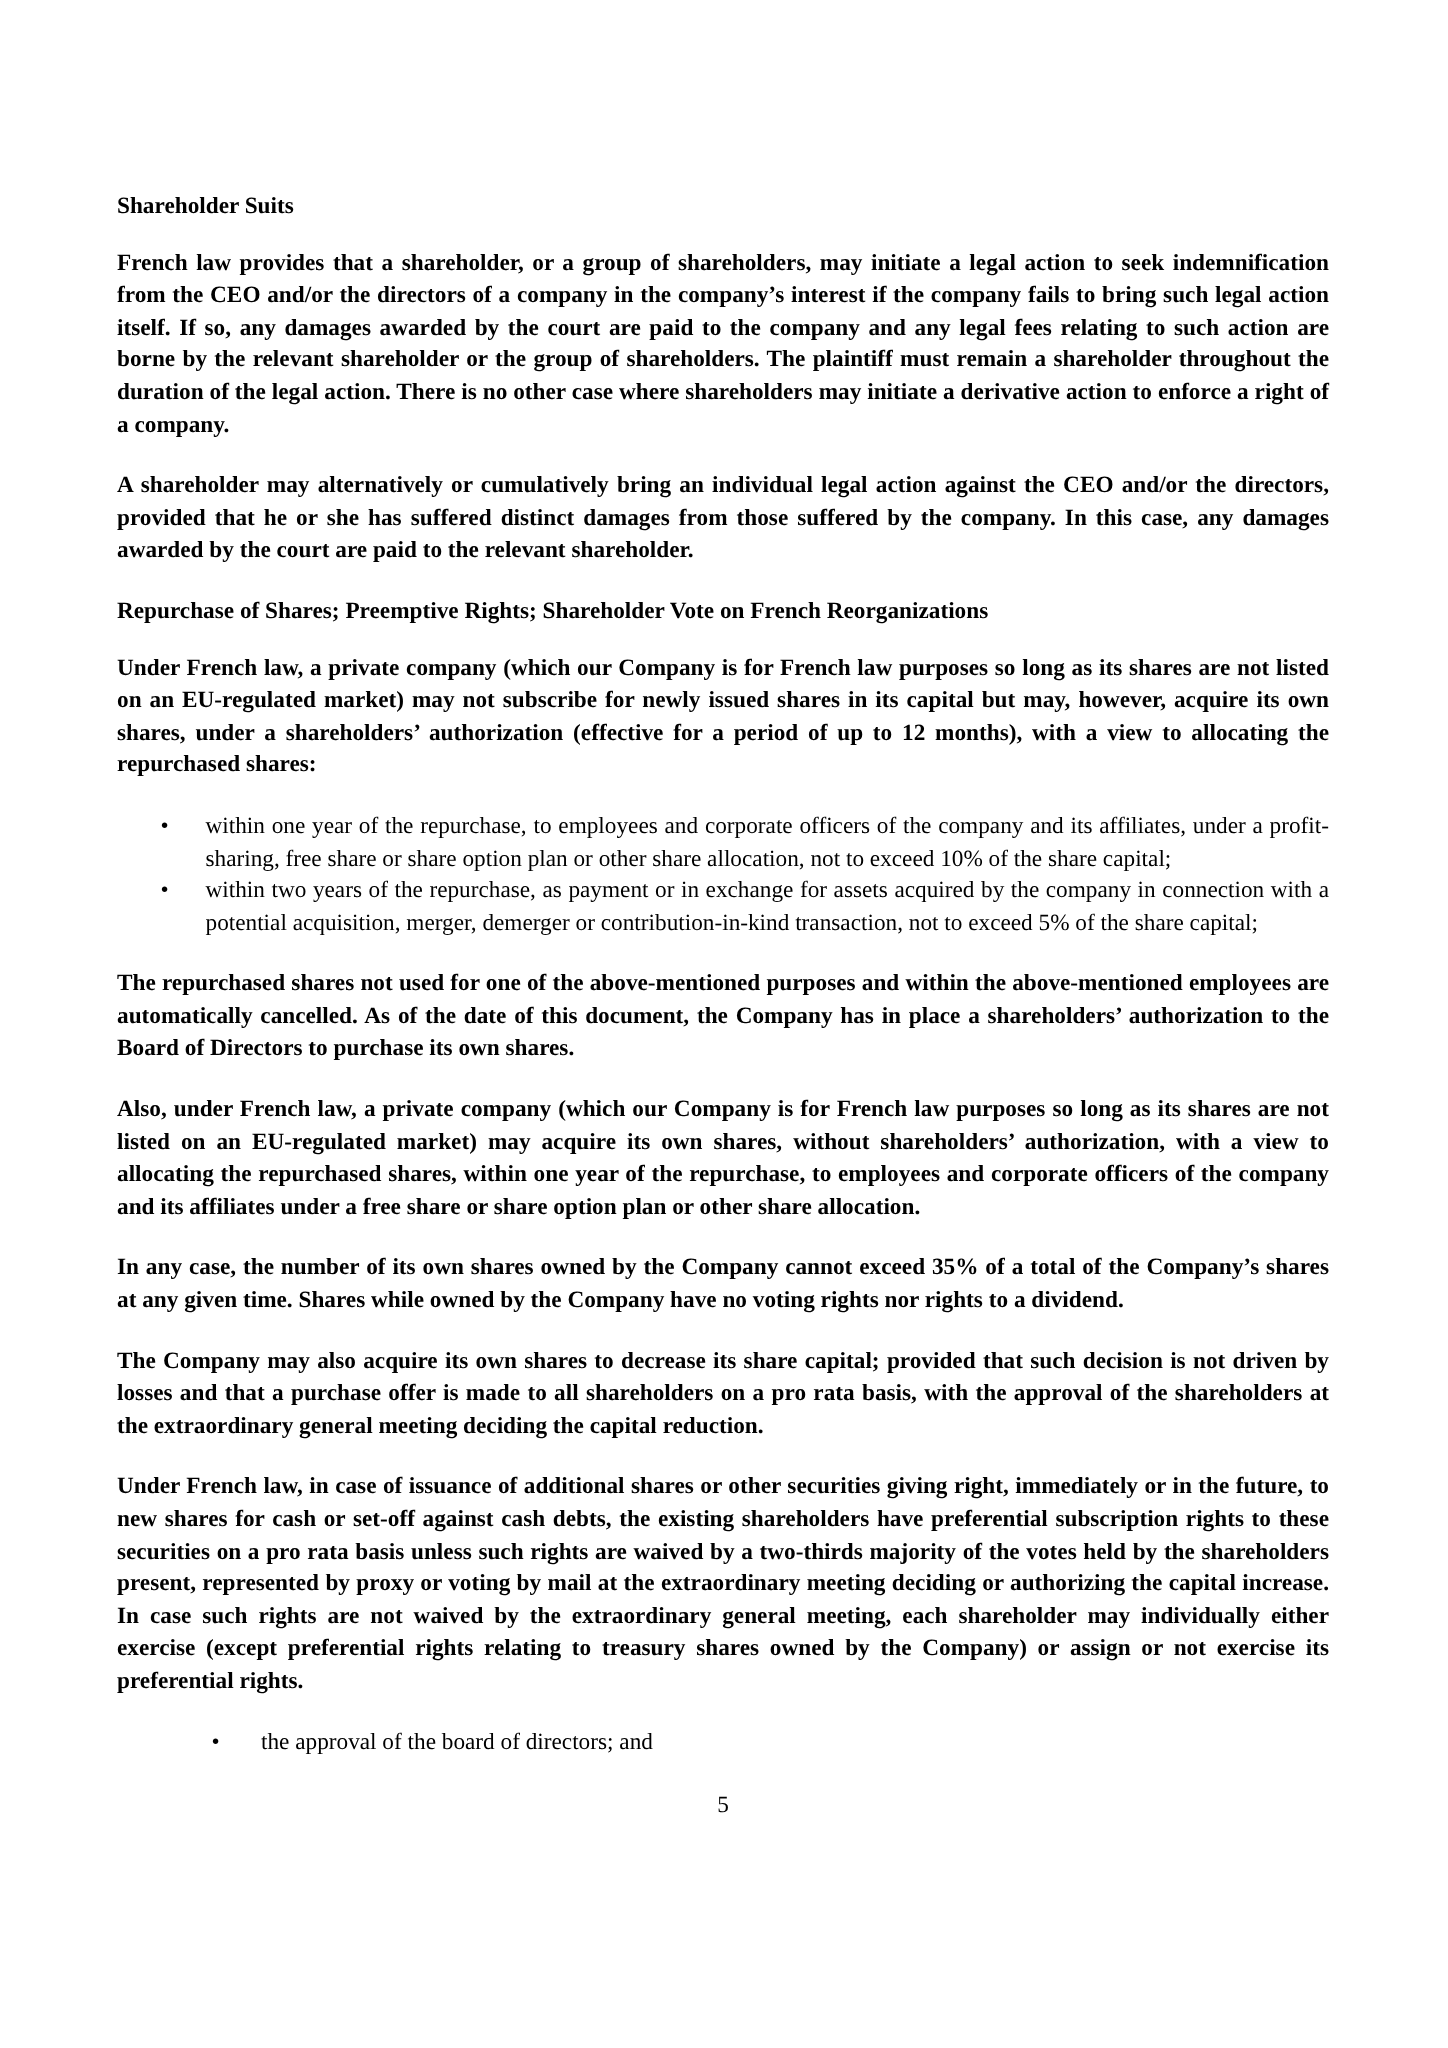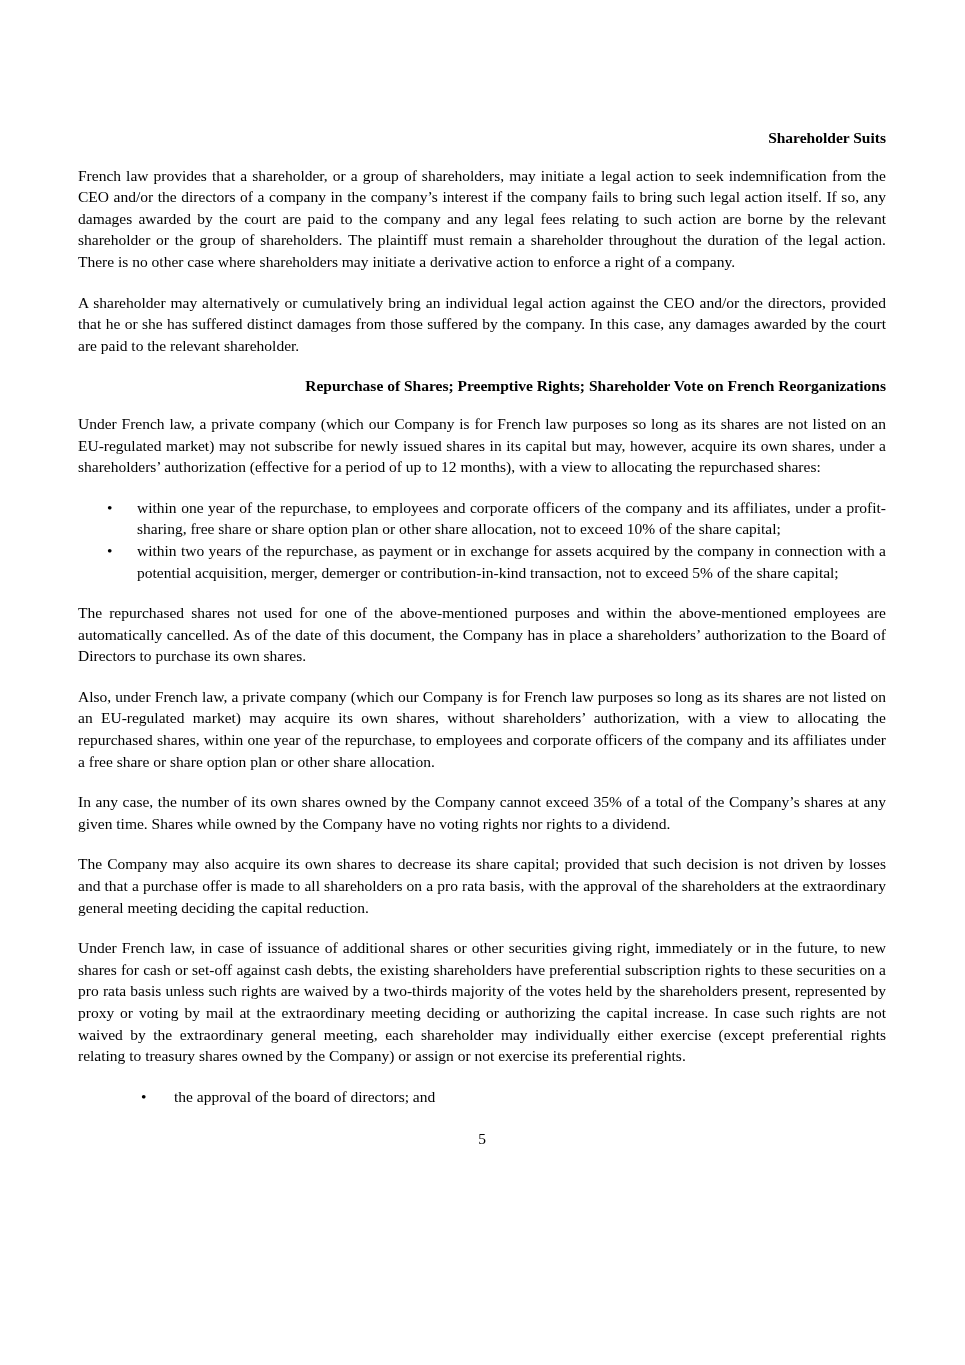--- a/index.html
+++ b/index.html
@@ -14,28 +14,29 @@
     height: 1365px;
     box-sizing: border-box;
     padding: 127px 79px 0 78px;
     background: #ffffff;
     overflow: hidden;
     margin: 0 auto;
   }
   .section-title {
     font-size: 15.5px;
     font-weight: bold;
-    text-align: right;
+    text-align: left;
     line-height: 21.6px;
     margin: 0 0 16px 0;
   }
   .section-title.spaced-above { margin-top: 11px; }
   p.body-para {
     margin: 0 0 19px 0;
     text-align: justify;
+    font-weight: bold;
   }
   p.body-para.tight { margin-bottom: 7px; }
   ul.bullet-list {
     list-style: none;
     margin: 0 0 19px 0;
     padding: 0;
   }
   ul.bullet-list li {
     position: relative;
     padding-left: 59px;

